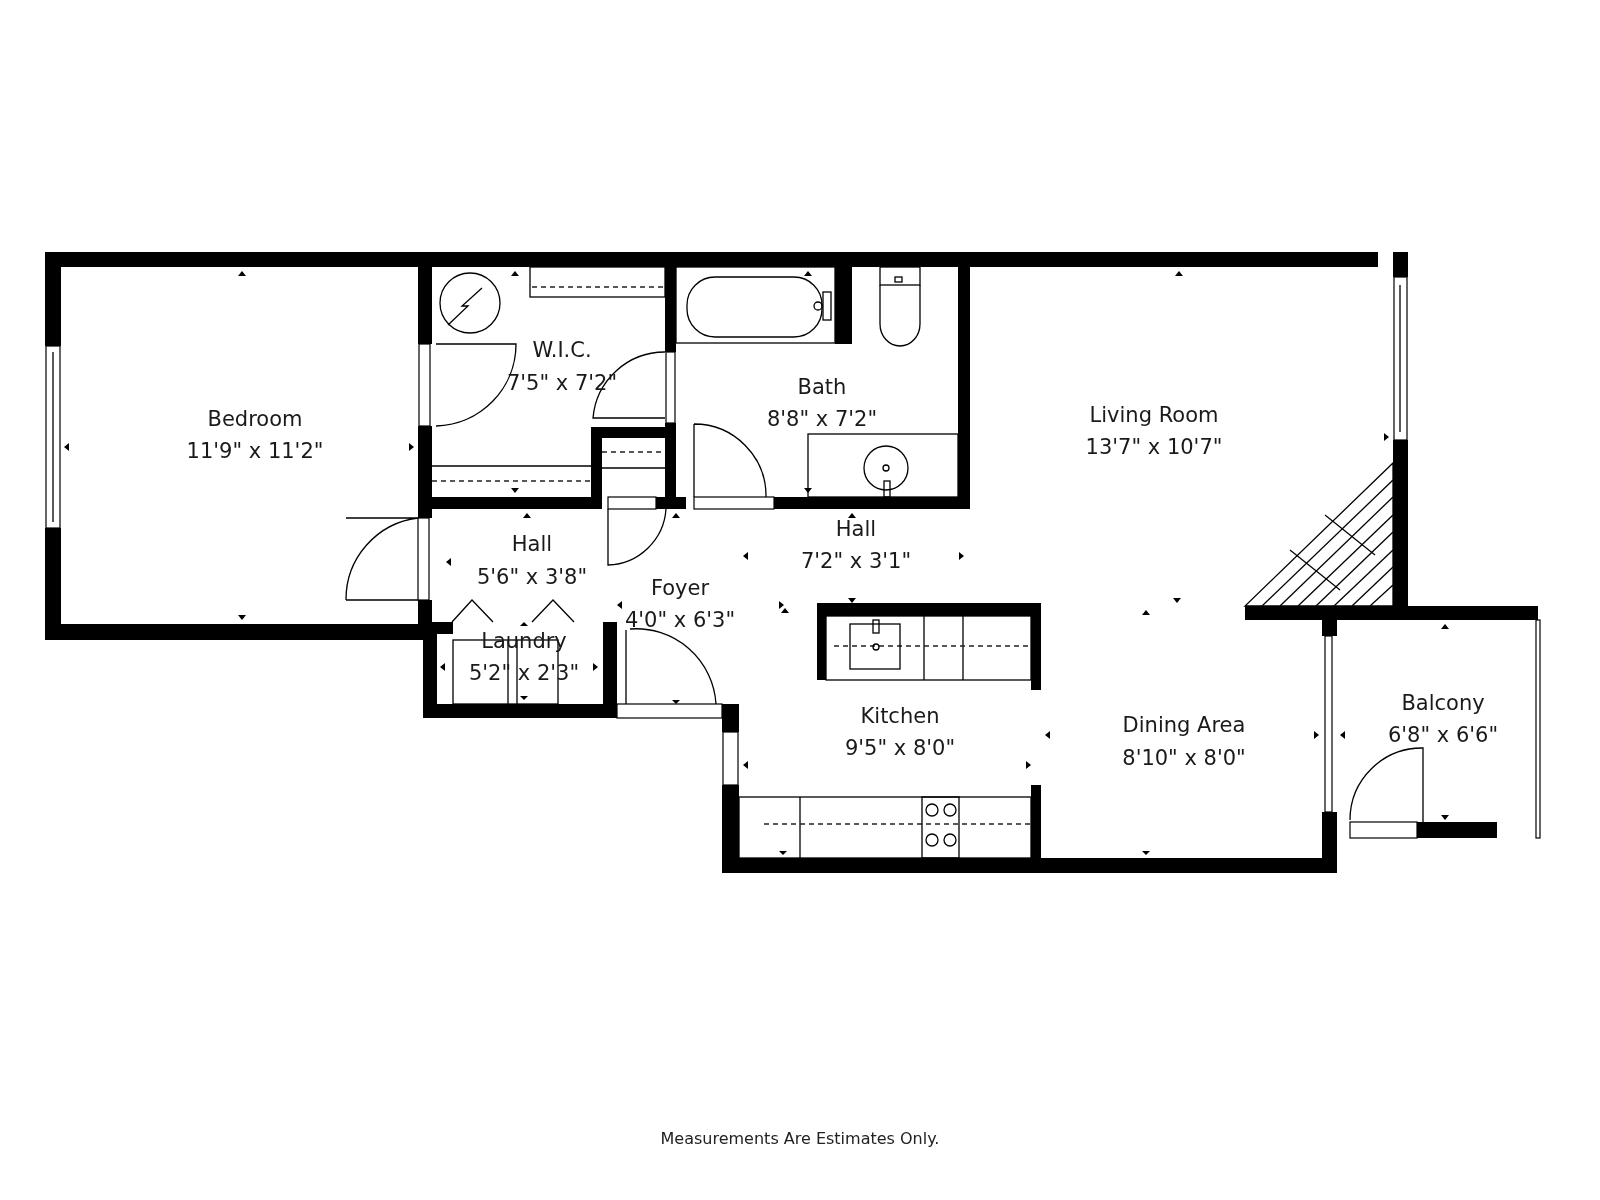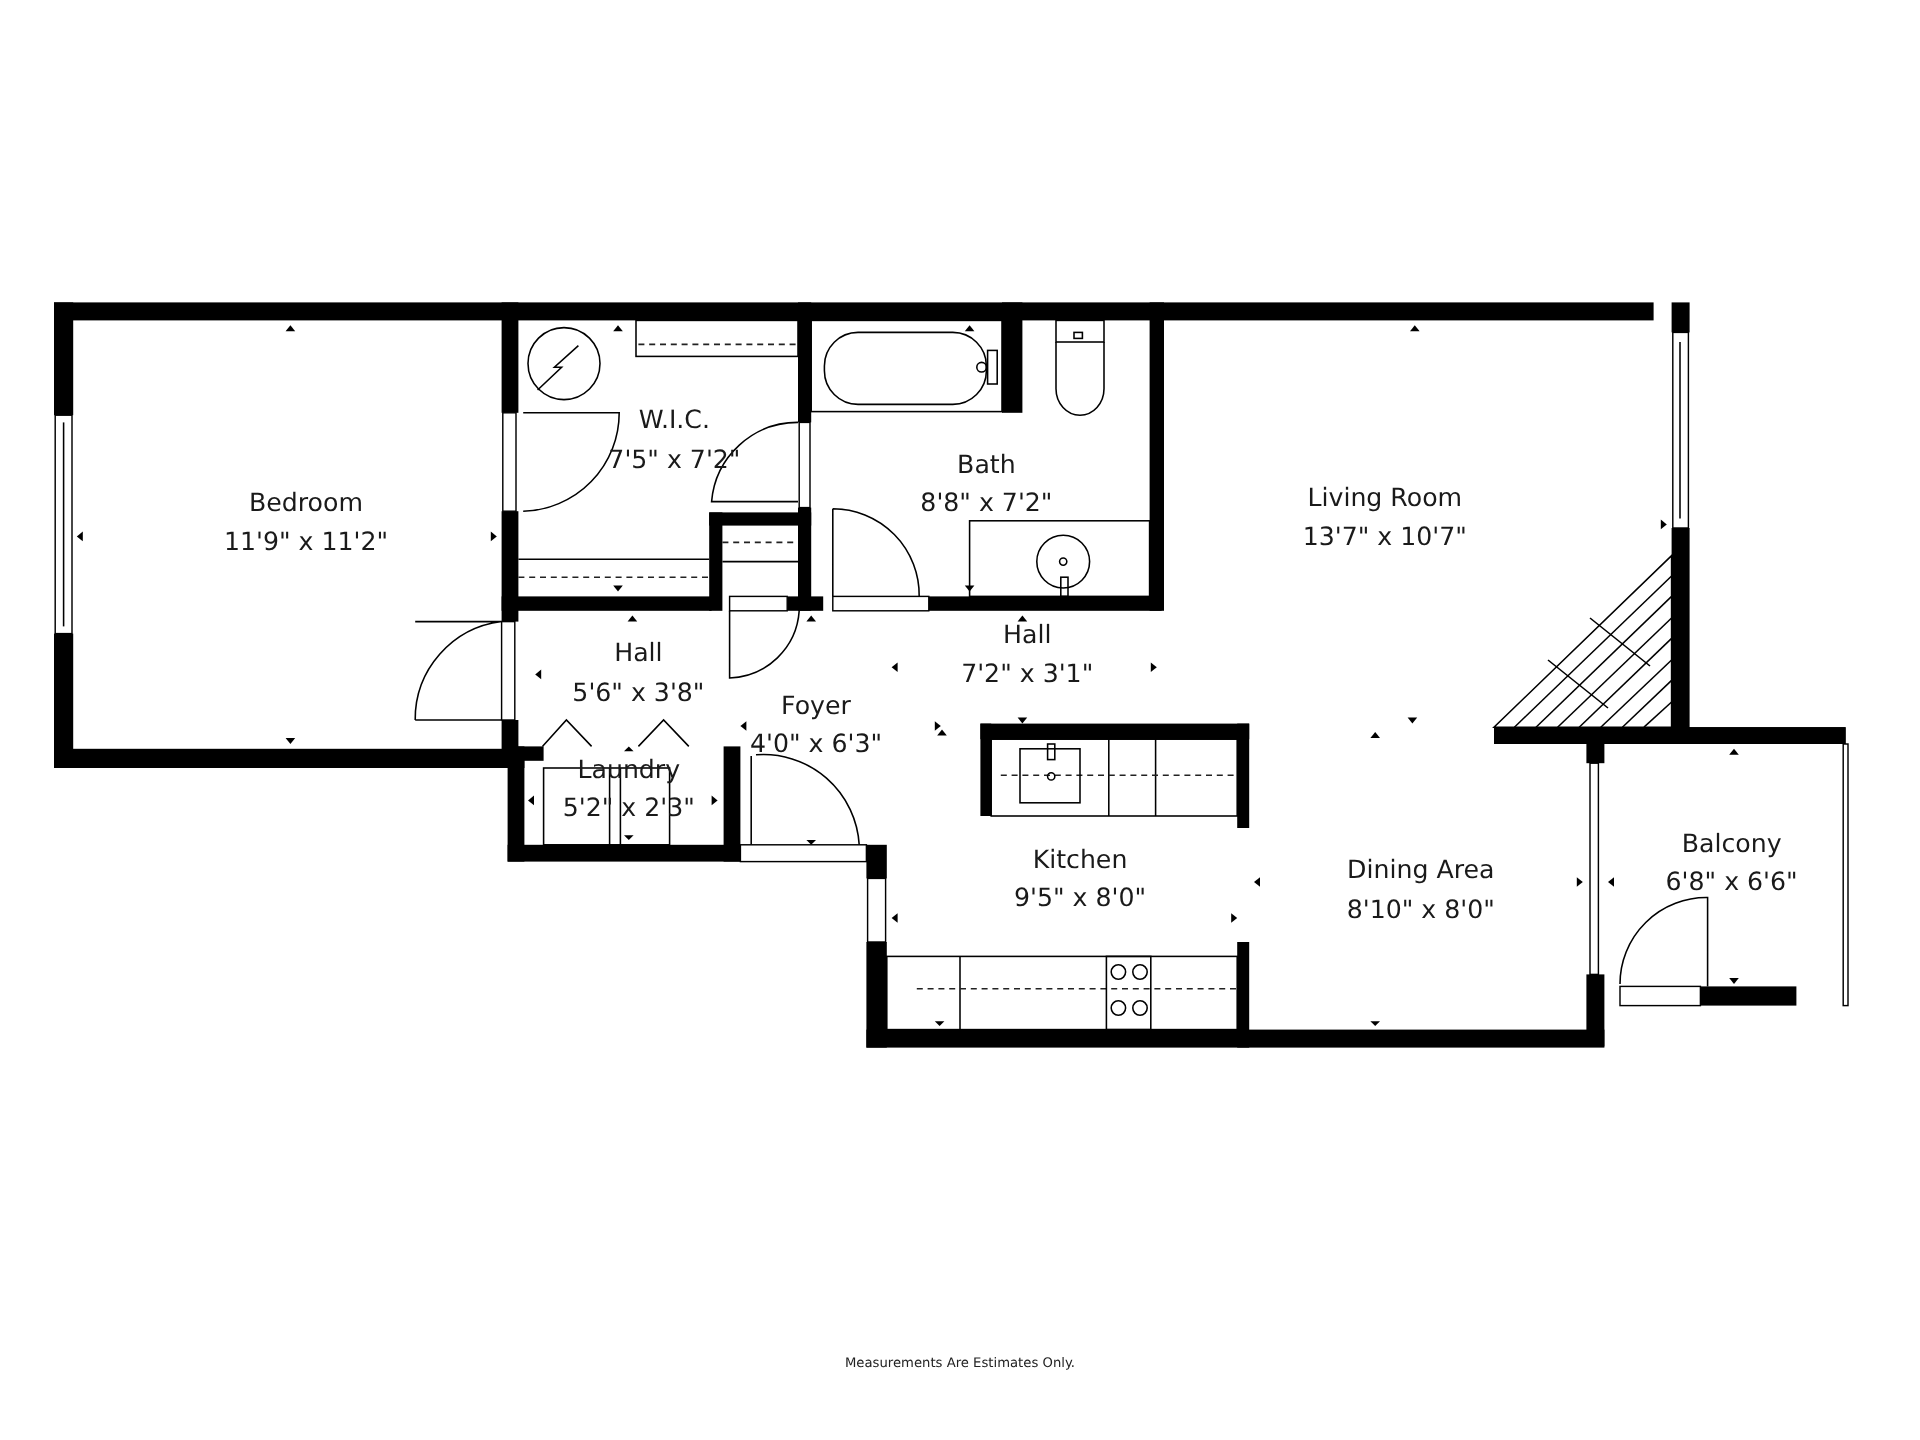--- a/index.html
+++ b/index.html
@@ -6,21 +6,21 @@
   body { width:1600px; height:1200px; position:relative; overflow:hidden;
          font-family:"DejaVu Sans", "Liberation Sans", sans-serif; color:#111; }
   #plan { position:absolute; left:0; top:0; width:1600px; height:1200px; }
   .wall { fill:#000; }
   .thin { fill:none; stroke:#000; stroke-width:1.3; }
   .dash { fill:none; stroke:#222; stroke-width:1.3; stroke-dasharray:5 4; }
   .win { fill:#fff; stroke:#000; stroke-width:1.2; }
   .lbl { font-size:21px; fill:#1a1a1a; text-anchor:middle; }
   .arrow { fill:#000; }
   .footer { position:absolute; left:0; width:1600px; top:1129px; text-align:center;
-            font-size:11px; color:#222; }
+            font-size:16px; color:#222; }
 </style>
 </head>
 <body>
 
 <svg id="plan" viewBox="0 0 1600 1200" xmlns="http://www.w3.org/2000/svg">
 
   <g>
 
     <rect class="wall" x="45" y="252" width="1333" height="15"></rect>
 

